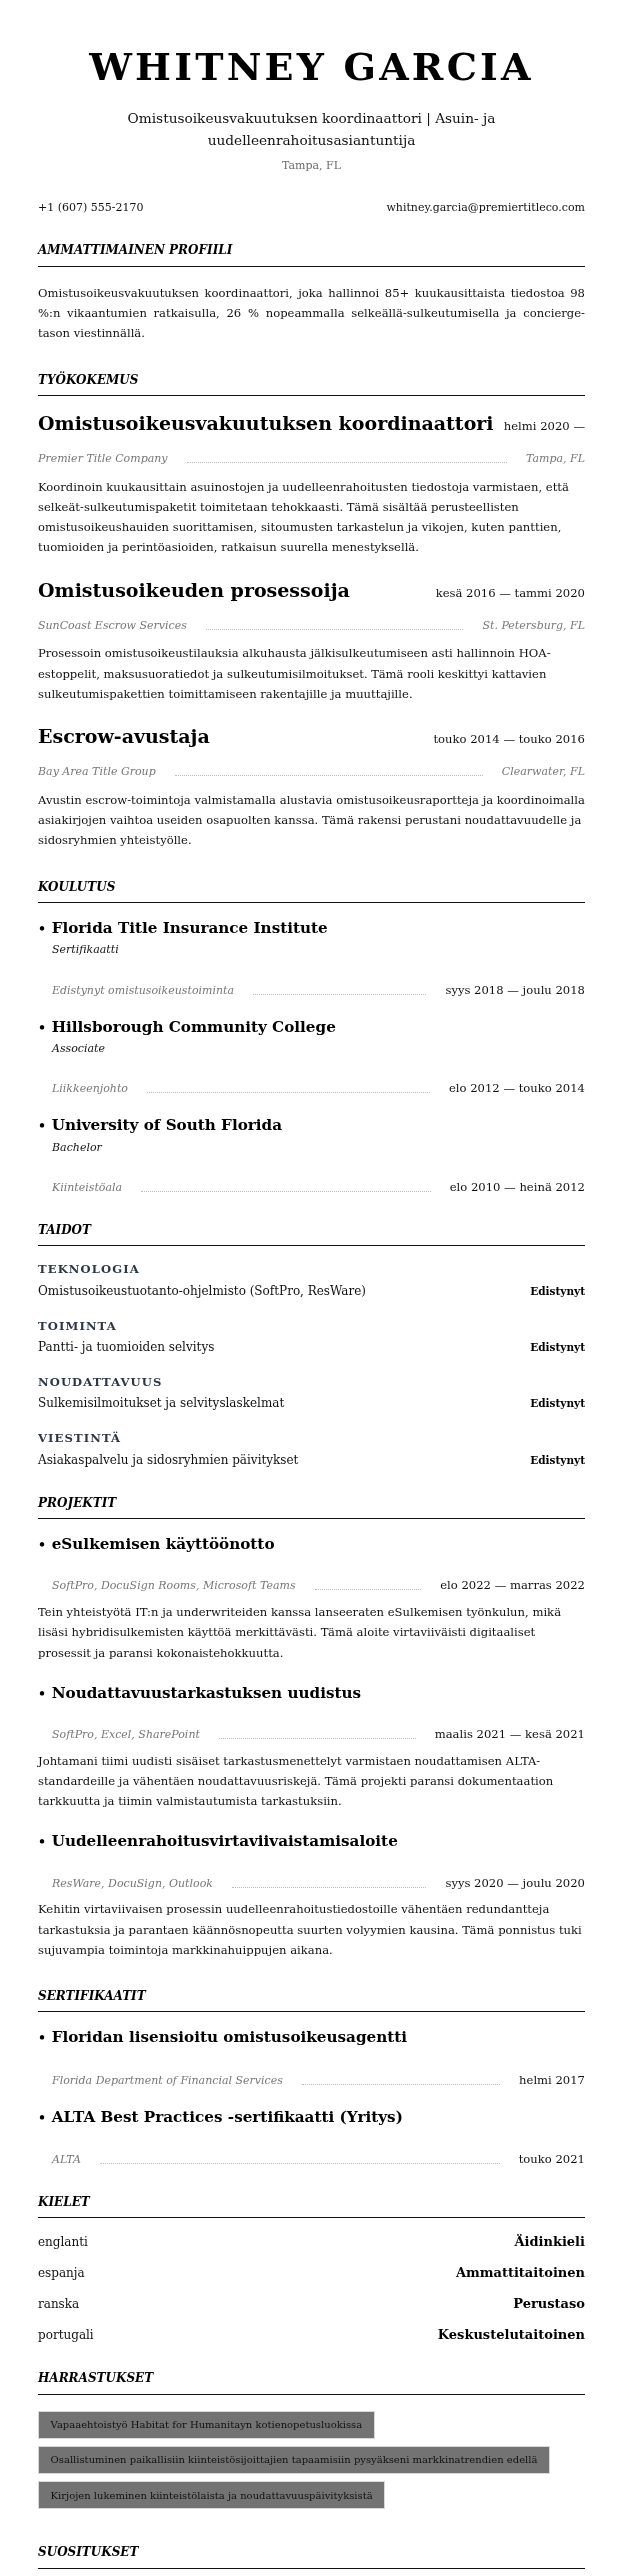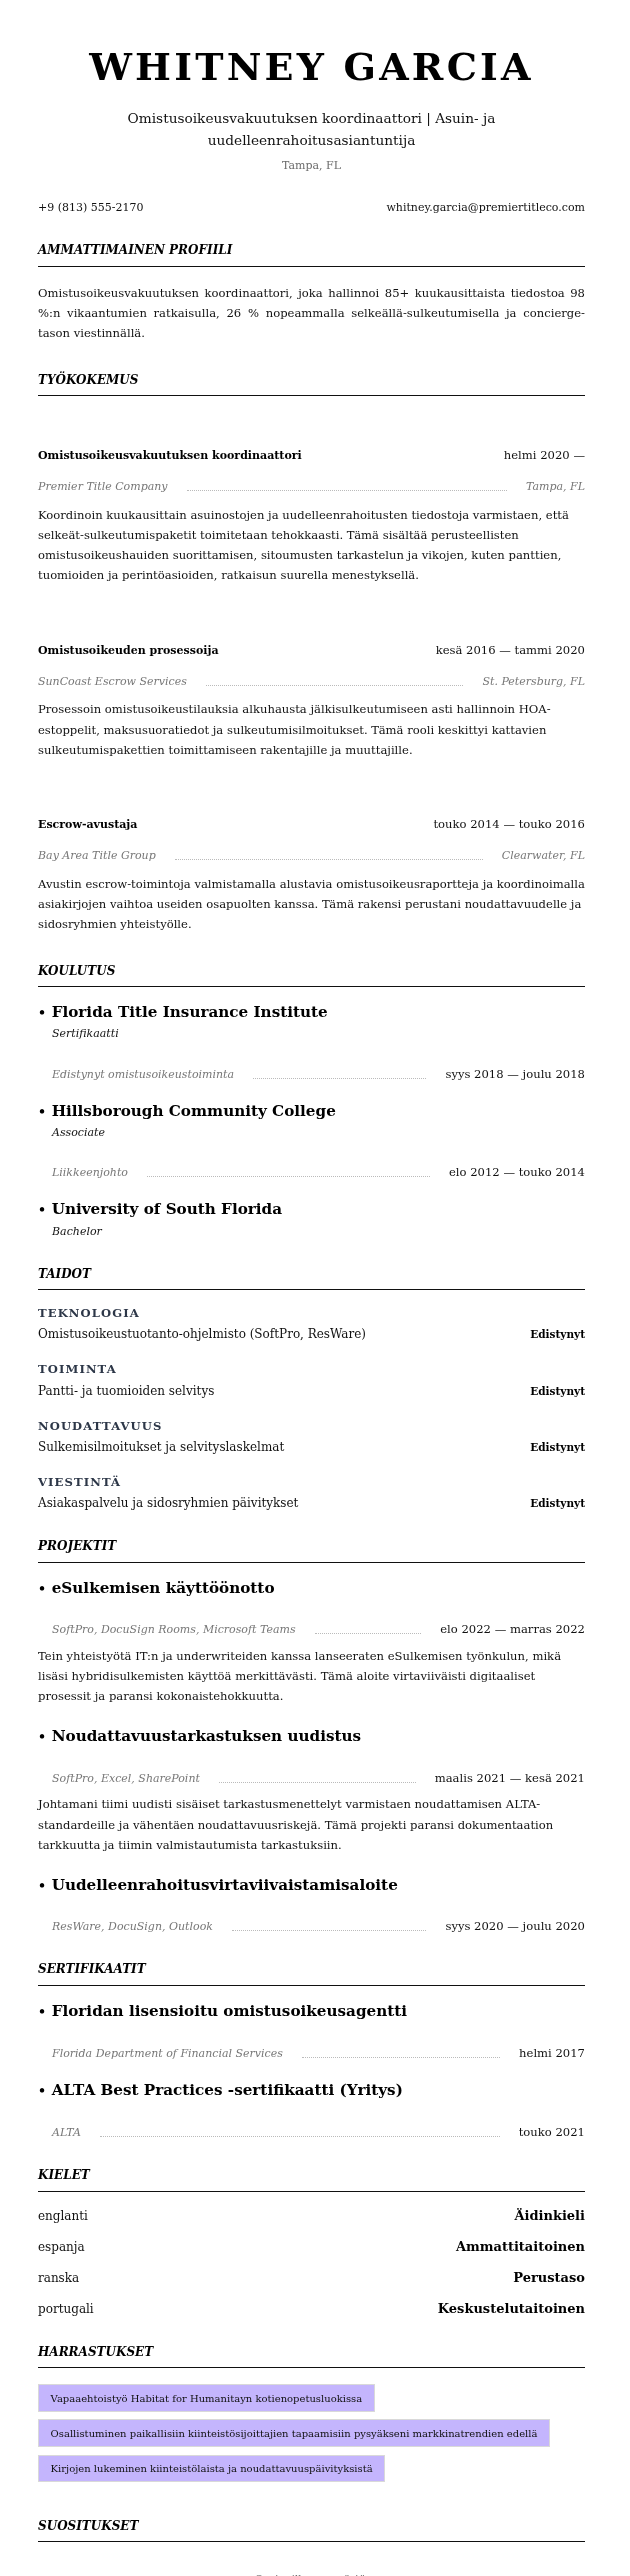--- a/index.html
+++ b/index.html
@@ -59,24 +59,23 @@
     }
     .justify { text-align: justify; }
     
     .job { margin-bottom: 21px; }
     .row {
       display: flex;
       justify-content: space-between;
       align-items: baseline;
     }
     .job-title {
-      font-size: 11px;
-      font-weight: bold;
-      color: #000;
-      margin-top: 37px;
+      font-size: 19px;
+      font-weight: bold;
+      color: #000;
     }
     .date {
       font-size: 11.6px;
       color: #111;
       white-space: nowrap;
     }
     .sub-row {
       display: flex;
       align-items: flex-end;
       margin-top: 18px;
@@ -162,21 +161,21 @@
       margin-bottom: 16px;
     }
     .lang-level {
       font-size: 13px;
       font-weight: bold;
       color: #000;
     }
     
     .chip {
       display: inline-block;
-      background: #c4b5fd;
+      background: #737373;
       border: 1.1px solid #d9d9d9;
       font-size: 10px;
       color: #111;
       padding: 7.4px 11.6px;
       margin-bottom: 7.4px;
     }
     .chips { display: flex; flex-direction: column; align-items: flex-start; }
     .refs {
       text-align: center;
       font-style: italic;
@@ -189,21 +188,21 @@
 <body>
 
 <div class="page">
 
   <header class="header">
     <h1 class="name">WHITNEY GARCIA</h1>
     <div class="headline">Omistusoikeusvakuutuksen koordinaattori | Asuin- ja uudelleenrahoitusasiantuntija</div>
     <div class="location">Tampa, FL</div>
   </header>
   <div class="contact">
-    <span>+9 (813) 555-2170</span>
+    <span>+1 (607) 555-2170</span>
     <span>whitney.garcia@premiertitleco.com</span>
   </div>
 
   <section class="section">
     <h2 class="section-title">AMMATTIMAINEN PROFIILI</h2>
     <p class="para justify">Omistusoikeusvakuutuksen koordinaattori, joka hallinnoi 85+ kuukausittaista tiedostoa 98 %:n vikaantumien ratkaisulla, 26 % nopeammalla selkeällä-sulkeutumisella ja concierge-tason viestinnällä.</p>
   </section>
 
   <section class="section">
     <h2 class="section-title">TYÖKOKEMUS</h2>
@@ -281,20 +280,25 @@
       </div>
     </div>
 
     <div class="bentry">
       <div class="bullet-title">
         <span class="bullet-dot">•</span>
         <span>University of South Florida</span>
       </div>
       <div class="indent">
         <div class="degree">Bachelor</div>
+        <div class="sub-row edu">
+          <span class="left">Kiinteistöala</span>
+          <span class="leader"></span>
+          <span class="right plain">elo 2010 — heinä 2012</span>
+        </div>
       </div>
     </div>
   </section>
 
   <section class="section">
     <h2 class="section-title">TAIDOT</h2>
 
     <div class="skill-cat first">TEKNOLOGIA</div>
     <div class="skill-row">
       <span>Omistusoikeustuotanto-ohjelmisto (SoftPro, ResWare)</span>
@@ -352,20 +356,21 @@
     <div class="bentry">
       <div class="bullet-title">
         <span class="bullet-dot">•</span>
         <span>Uudelleenrahoitusvirtaviivaistamisaloite</span>
       </div>
       <div class="sub-row proj indent">
         <span class="left">ResWare, DocuSign, Outlook</span>
         <span class="leader"></span>
         <span class="right plain">syys 2020 — joulu 2020</span>
       </div>
+      <p class="para">Kehitin virtaviivaisen prosessin uudelleenrahoitustiedostoille vähentäen redundantteja tarkastuksia ja parantaen käännösnopeutta suurten volyymien kausina. Tämä ponnistus tuki sujuvampia toimintoja markkinahuippujen aikana.</p>
     </div>
   </section>
 
   <section class="section">
     <h2 class="section-title">SERTIFIKAATIT</h2>
 
     <div class="bentry">
       <div class="bullet-title">
         <span class="bullet-dot">•</span>
         <span>Floridan lisensioitu omistusoikeusagentti</span>

